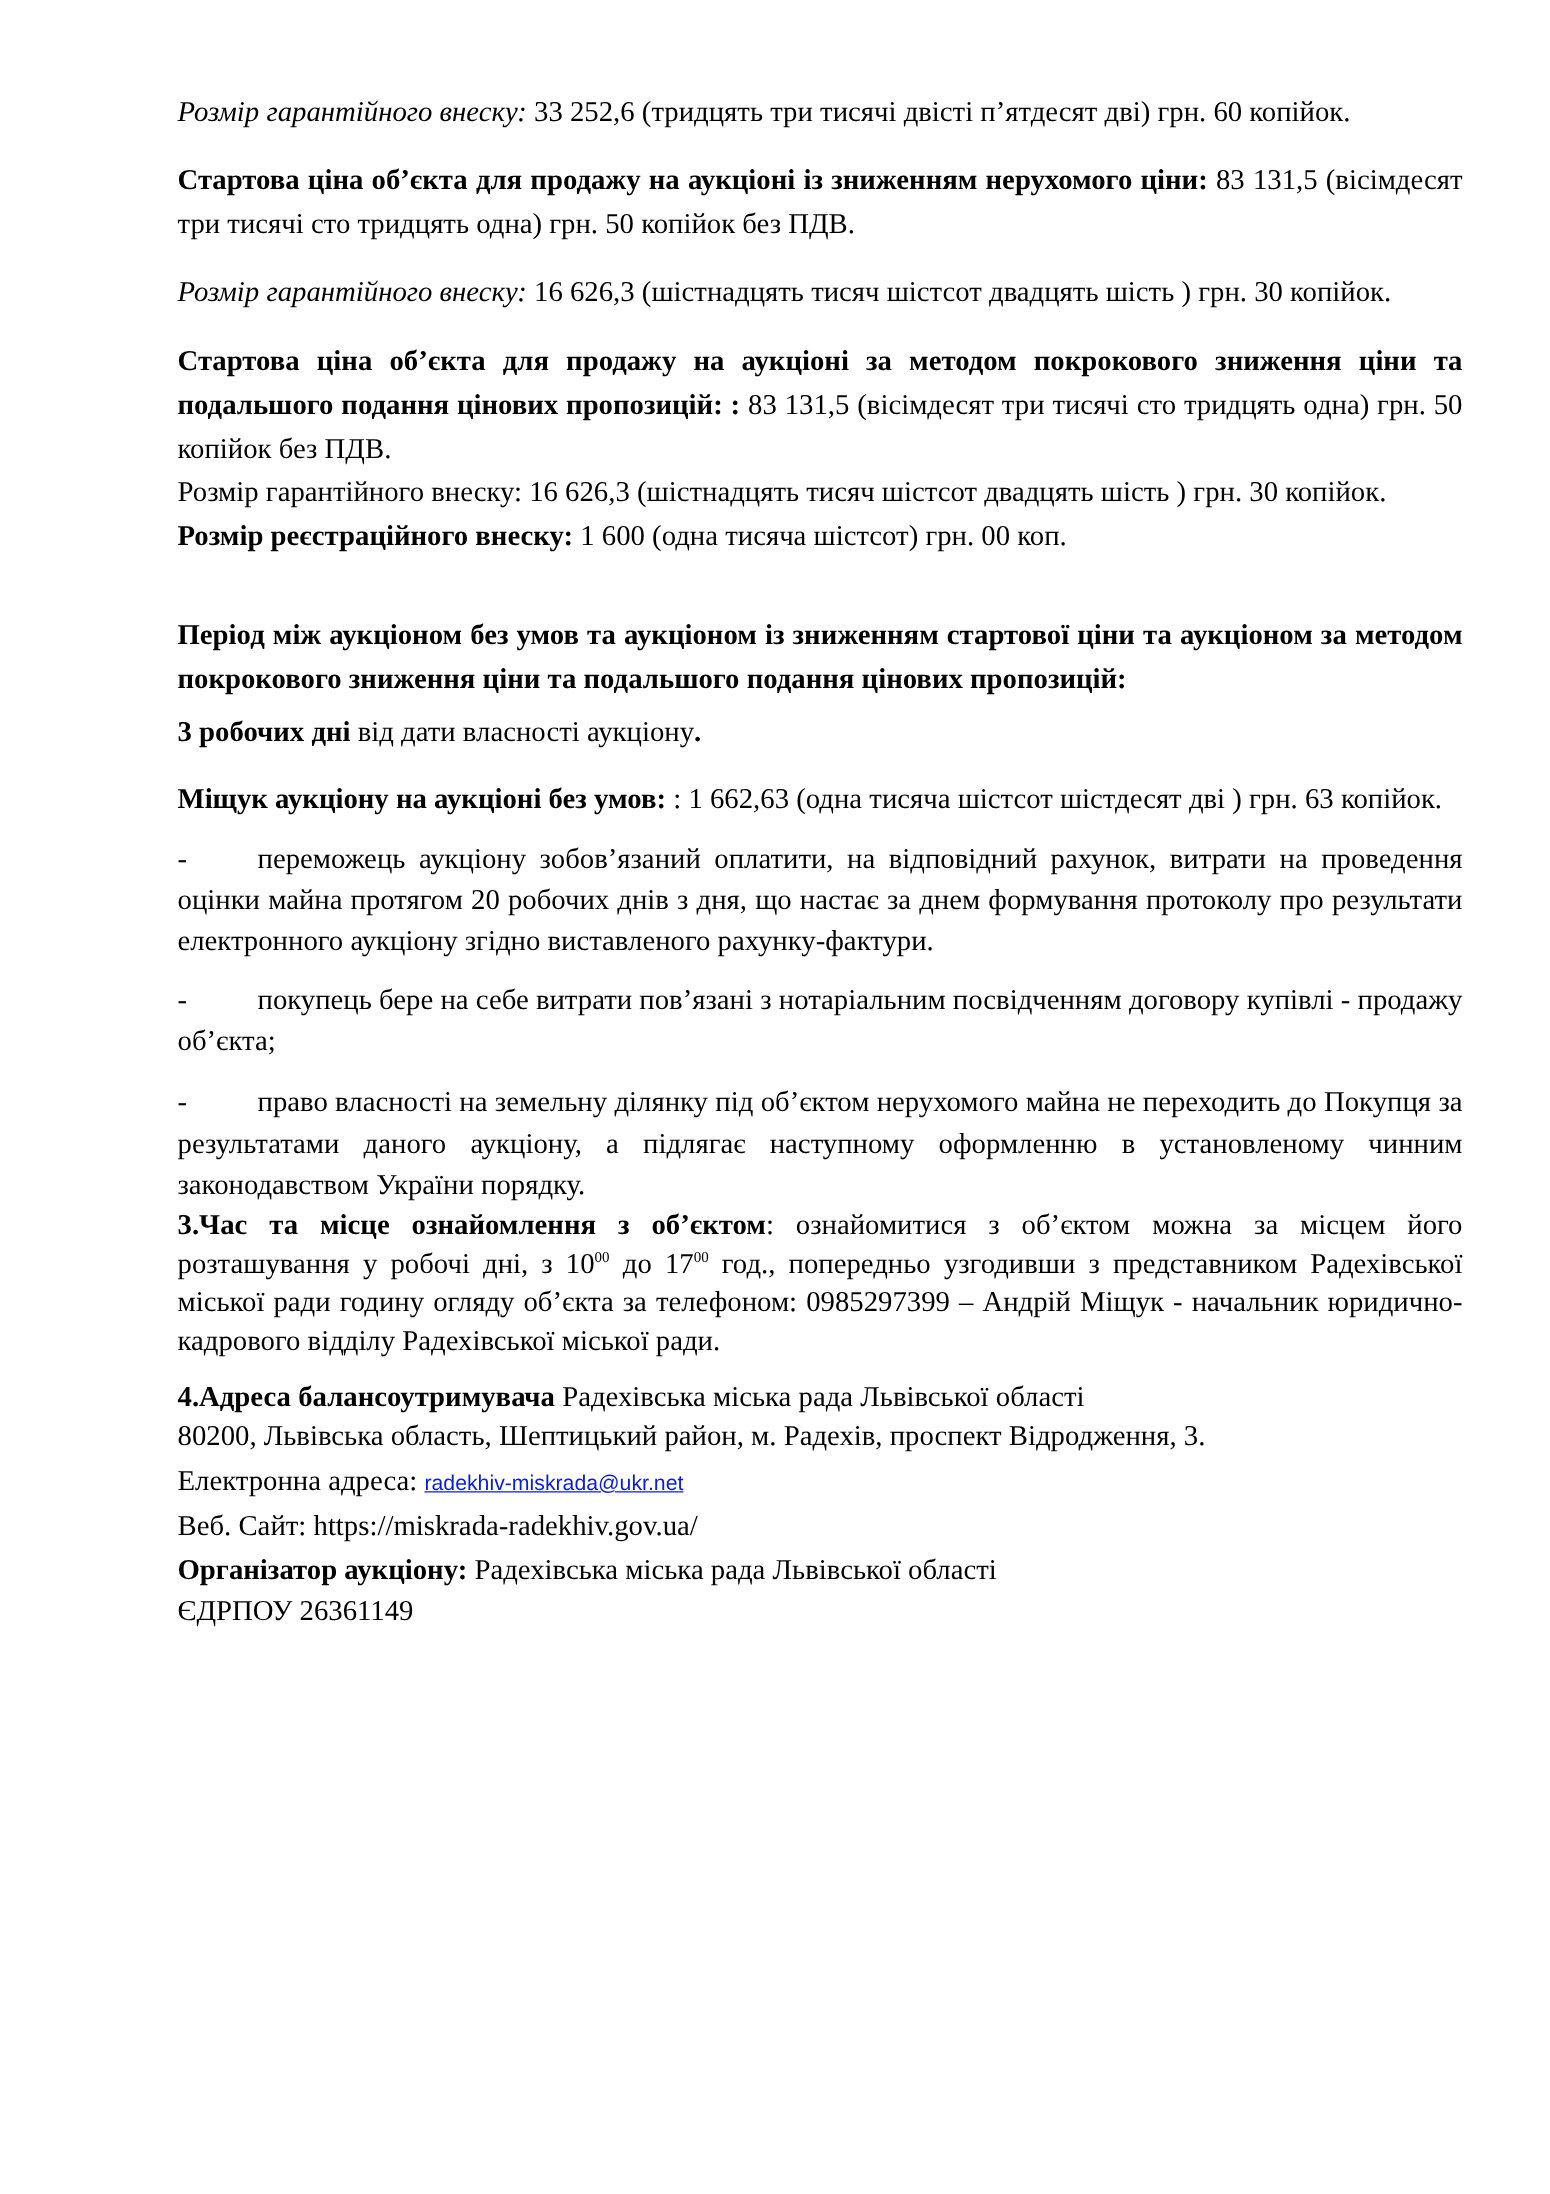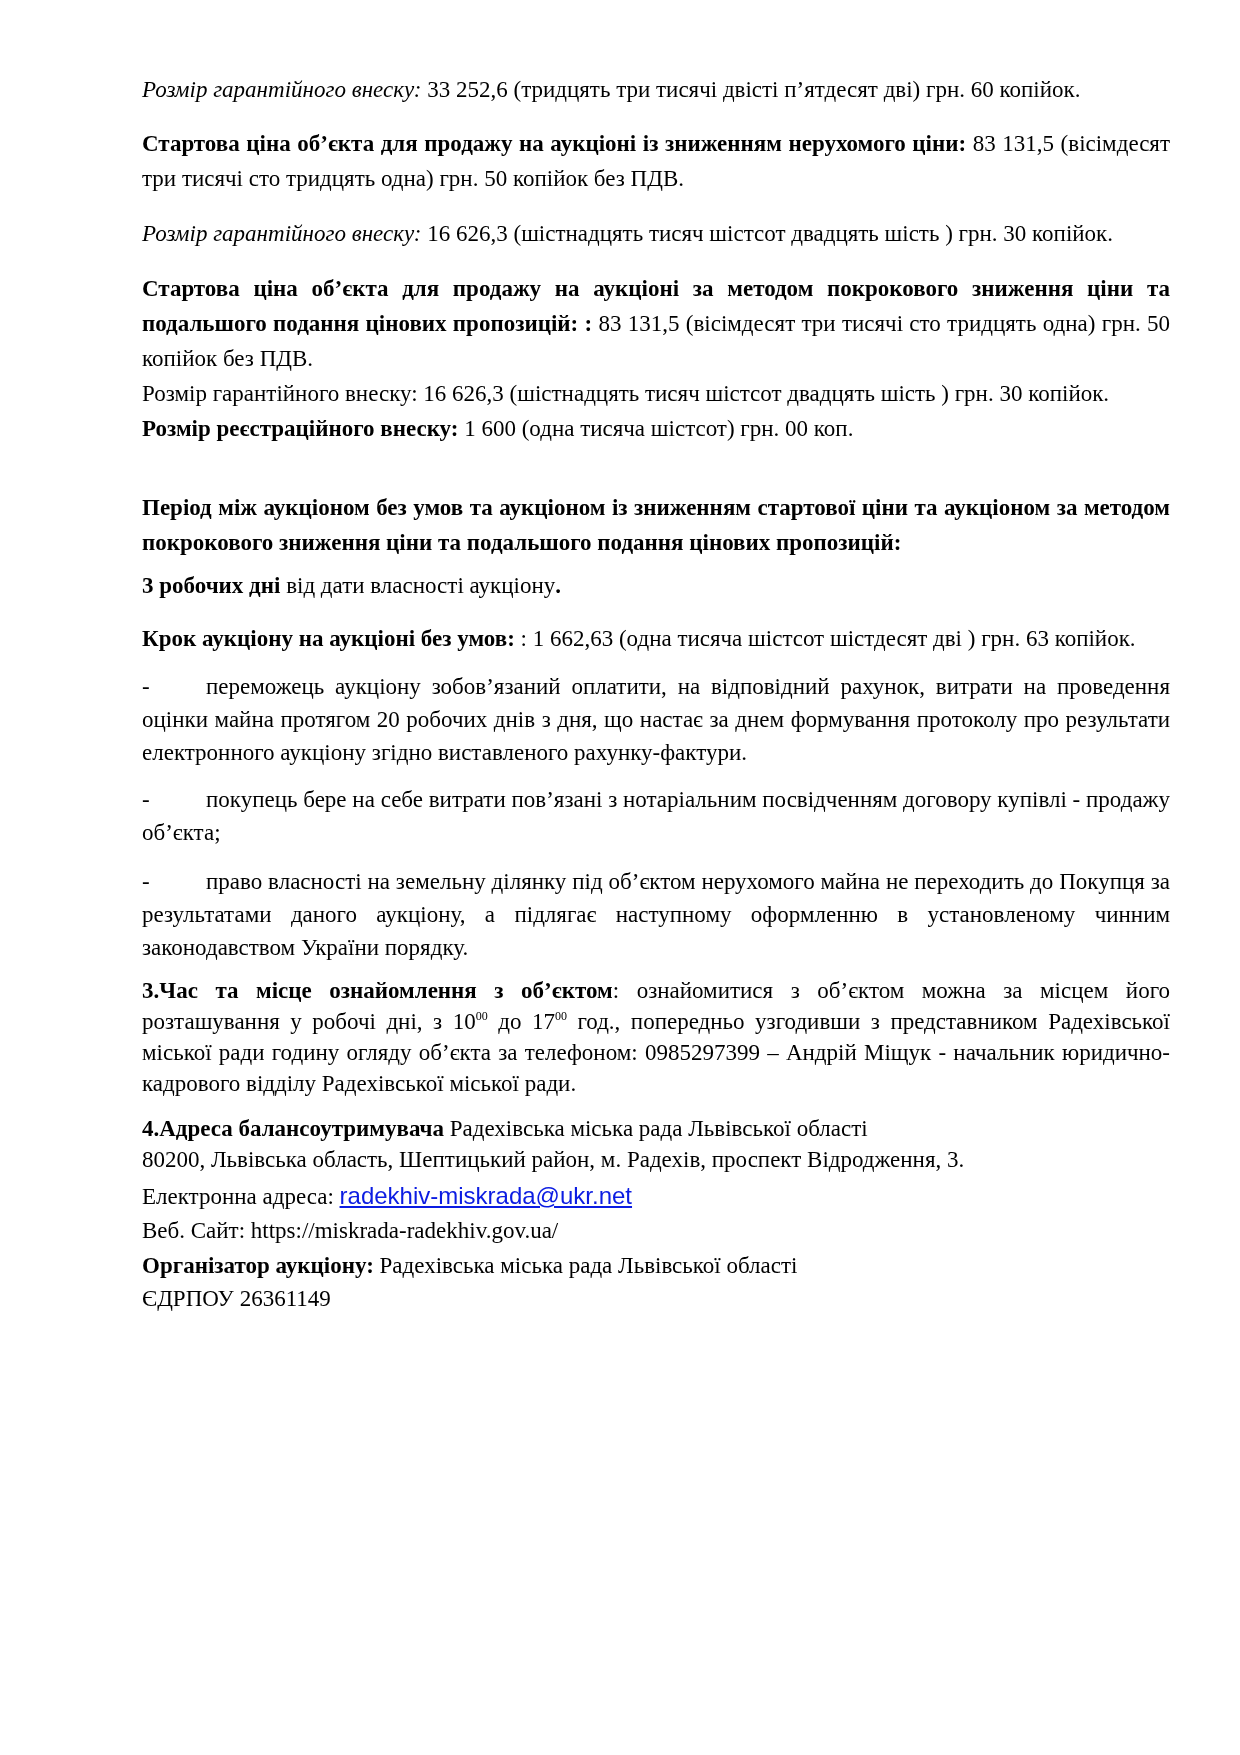--- a/index.html
+++ b/index.html
@@ -18,31 +18,31 @@
   .just{text-align:justify}
   .b{font-weight:bold}
   .i{font-style:italic}
   .dash{display:inline-block;width:64px}
   sup{font-size:12px;line-height:0;vertical-align:super}
   .mb0{margin-bottom:0}
   .mb1{margin-bottom:1px}
   .mb2{margin-bottom:2px}
   .mb4{margin-bottom:4px}
   .mb8{margin-bottom:8px}
-  .mb11{margin-bottom:11px}
+  .mb11{}
   .mb14{margin-bottom:14px}
   .mb16{margin-bottom:16px}
   .mb18{margin-bottom:18px}
   .mb19{margin-bottom:19px}
   .mb20{margin-bottom:20px}
   .mb44{margin-bottom:44px}
   a.email{
     color:#0b1ce2;
     font-family:"Liberation Sans",sans-serif;
-    font-size:24px;
+    font-size:17px;
     text-decoration:underline;
   }
 </style>
 </head>
 <body>
 
 <div class="content">
 
   <p class="lh1 mb19"><span class="i">Розмір гарантійного внеску:</span><span> 33 252,6 (тридцять три тисячі двісті п’ятдесят дві) грн. 60 копійок.</span></p>
 
@@ -54,21 +54,21 @@
     <p class="lh1 just"><span class="b">Стартова ціна об’єкта для продажу на аукціоні за методом покрокового зниження ціни та подальшого подання цінових пропозицій: :</span><span> 83 131,5 (вісімдесят три тисячі сто тридцять одна) грн. 50 копійок без ПДВ.</span></p>
     <p class="lh1 just"><span>Розмір гарантійного внеску: 16 626,3 (шістнадцять тисяч шістсот двадцять шість ) грн. 30 копійок.</span></p>
     <p class="lh1 just"><span class="b">Розмір реєстраційного внеску:</span><span> 1 600 (одна тисяча шістсот) грн. 00 коп.</span></p>
   </div>
 
   <p class="lh1 just b mb8"><span>Період між аукціоном без умов та аукціоном із зниженням стартової ціни та аукціоном за методом покрокового зниження ціни та подальшого подання цінових пропозицій:</span></p>
 
   <p class="lh1 mb18"><span class="b">3 робочих дні</span><span> від дати власності аукціону</span><span class="b">.</span></p>
 
   <div class="mb14">
-    <p class="lh1 just"><span class="b">Крок аукціону на аукціоні  без умов:</span><span> : 1 662,63 (одна тисяча шістсот шістдесят дві ) грн. 63 копійок.</span></p>
+    <p class="lh1 just"><span class="b">Міщук аукціону на аукціоні  без умов:</span><span> : 1 662,63 (одна тисяча шістсот шістдесят дві ) грн. 63 копійок.</span></p>
   </div>
 
 
   <p class="lh2 just mb14"><span class="dash">-</span><span>переможець аукціону зобов’язаний оплатити, на відповідний рахунок, витрати на проведення оцінки майна протягом 20 робочих днів з дня, що настає за днем формування протоколу про результати електронного аукціону згідно виставленого рахунку-фактури.</span></p>
 
   <p class="lh2 just mb16"><span class="dash">-</span><span>покупець бере на себе витрати пов’язані з нотаріальним посвідченням договору купівлі - продажу об’єкта;</span></p>
 
   <p class="lh2 just mb11"><span class="dash">-</span><span>право власності на земельну ділянку під об’єктом нерухомого майна не переходить до Покупця за результатами даного аукціону, а підлягає наступному оформленню в установленому чинним законодавством України порядку.</span></p>
 
   <p class="lh3 just mb14"><span class="b">3.Час та місце ознайомлення з об’єктом</span><span>: ознайомитися з об’єктом можна за місцем його розташування у робочі дні, з 10</span><sup>00</sup><span> до 17</span><sup>00</sup><span> год., попередньо узгодивши з представником Радехівської  міської ради годину огляду об’єкта за телефоном: 0985297399 – Андрій Міщук - начальник юридично-кадрового відділу Радехівської міської ради.</span></p>

